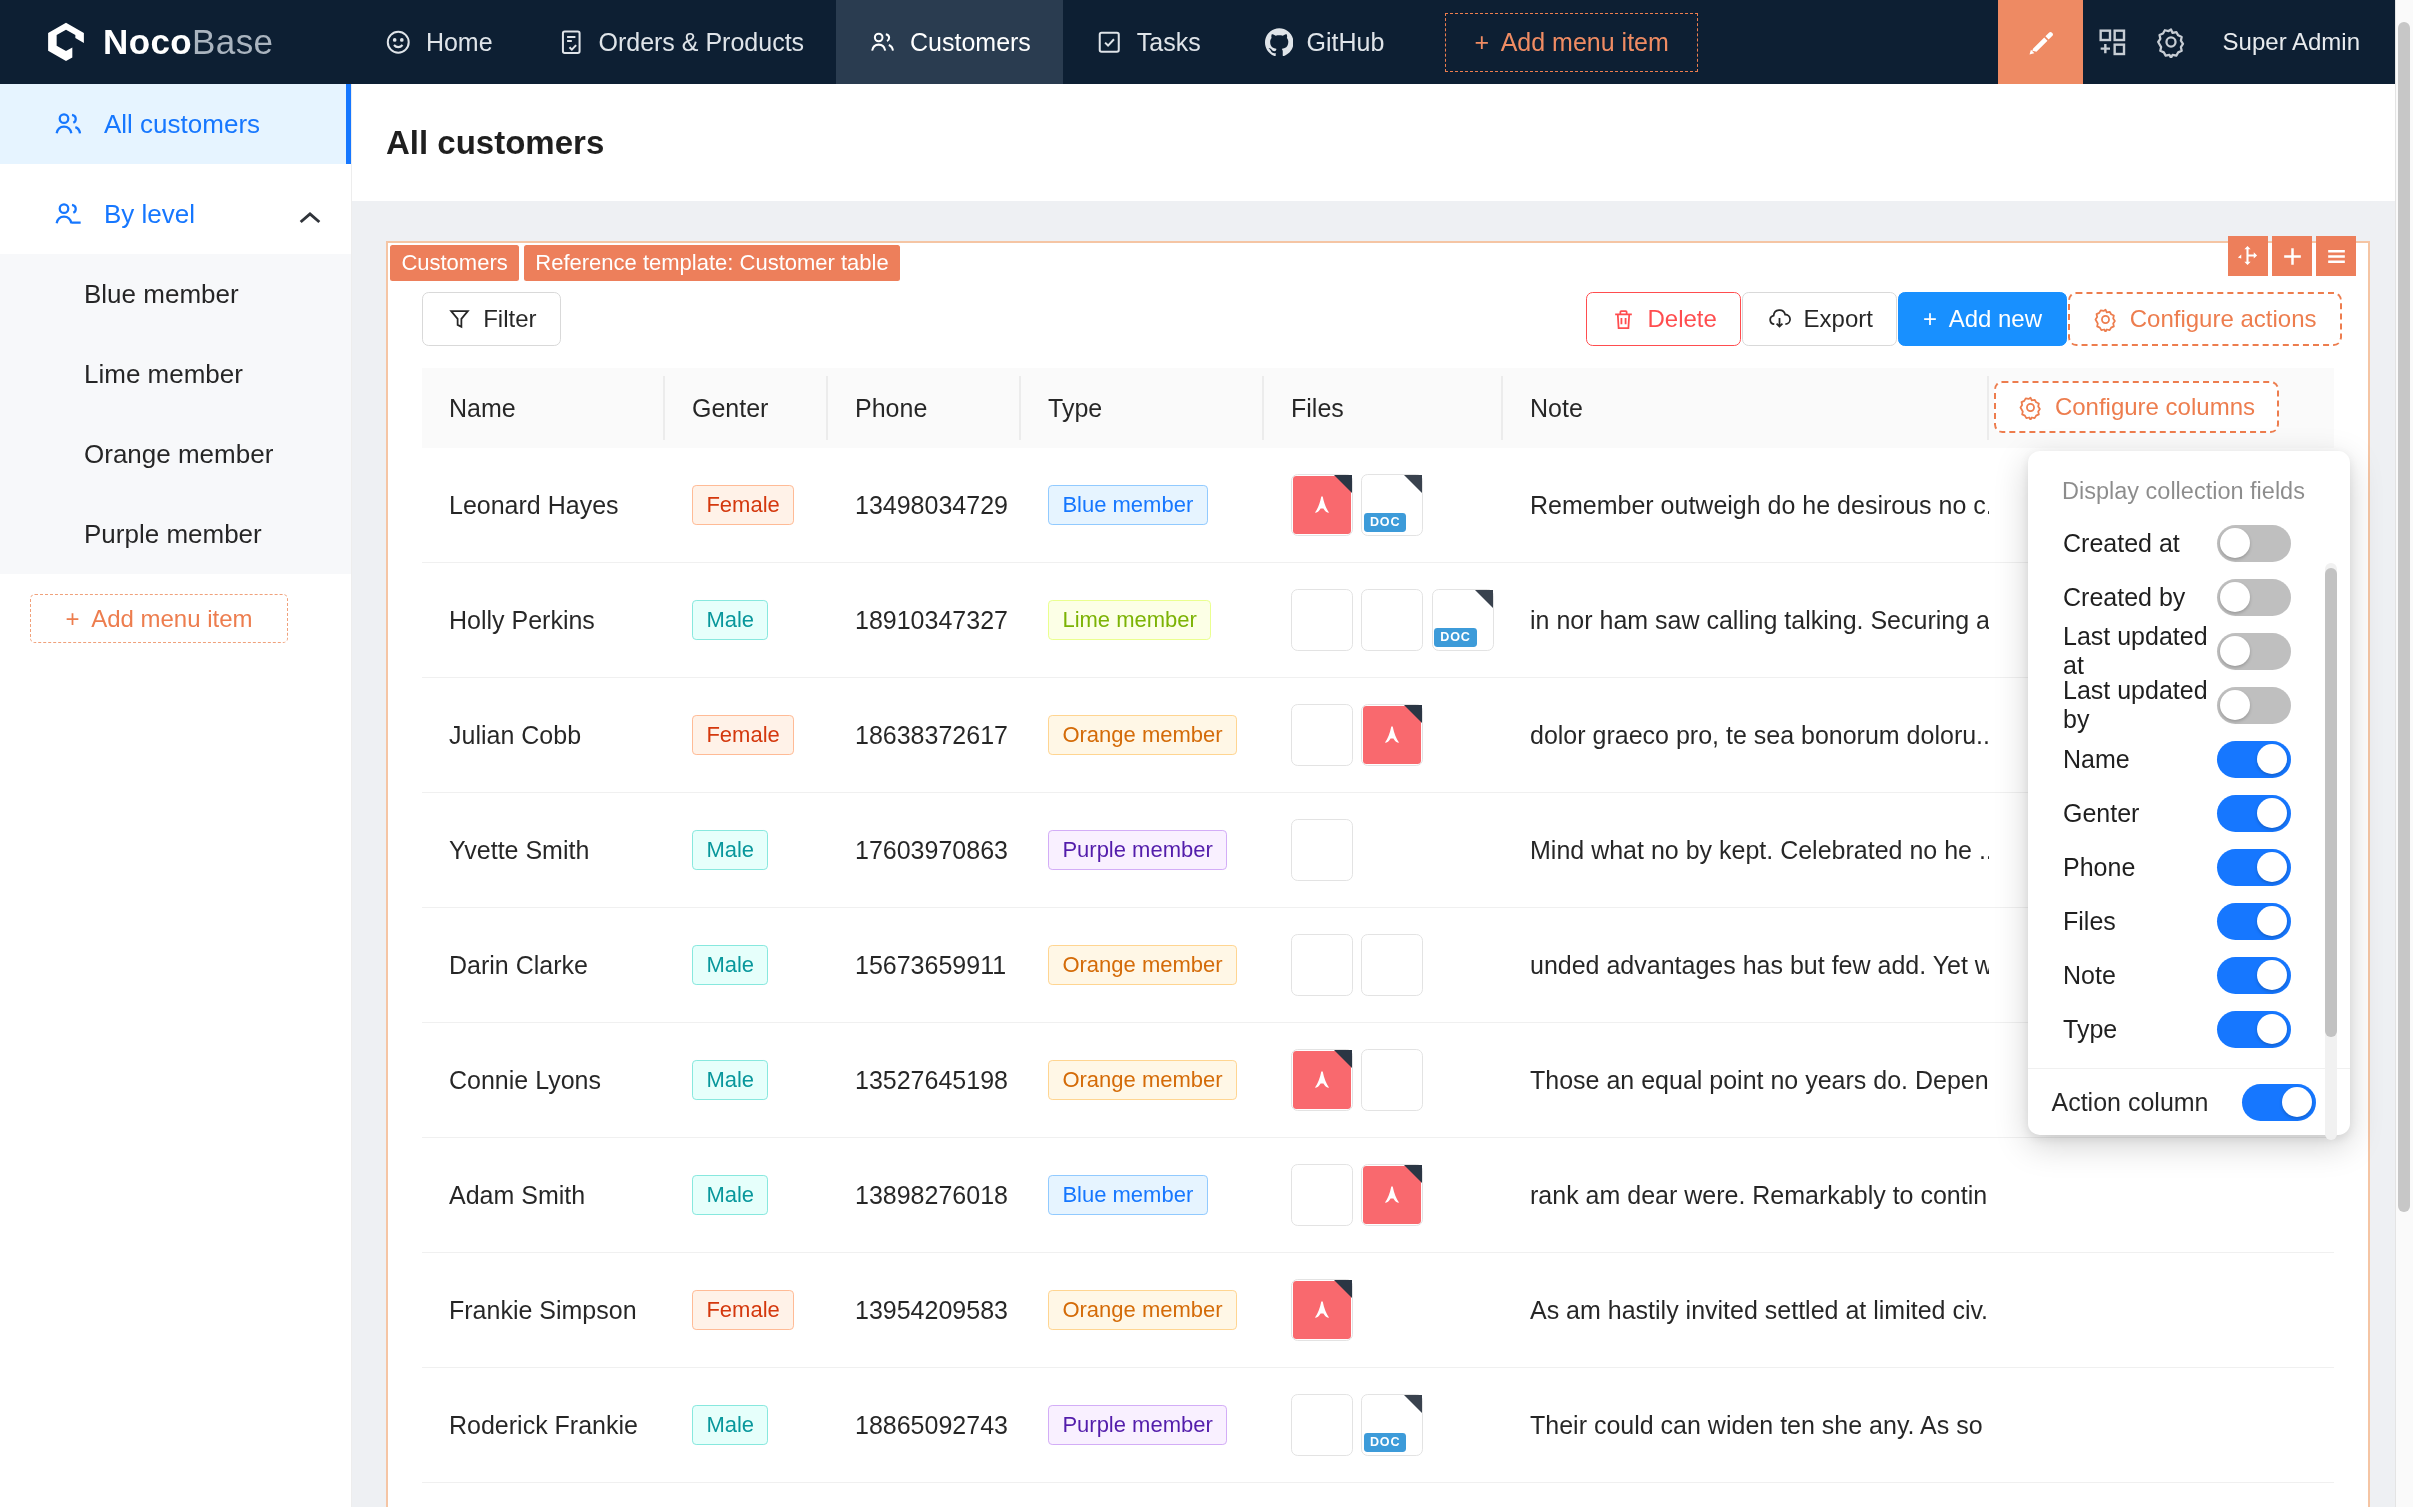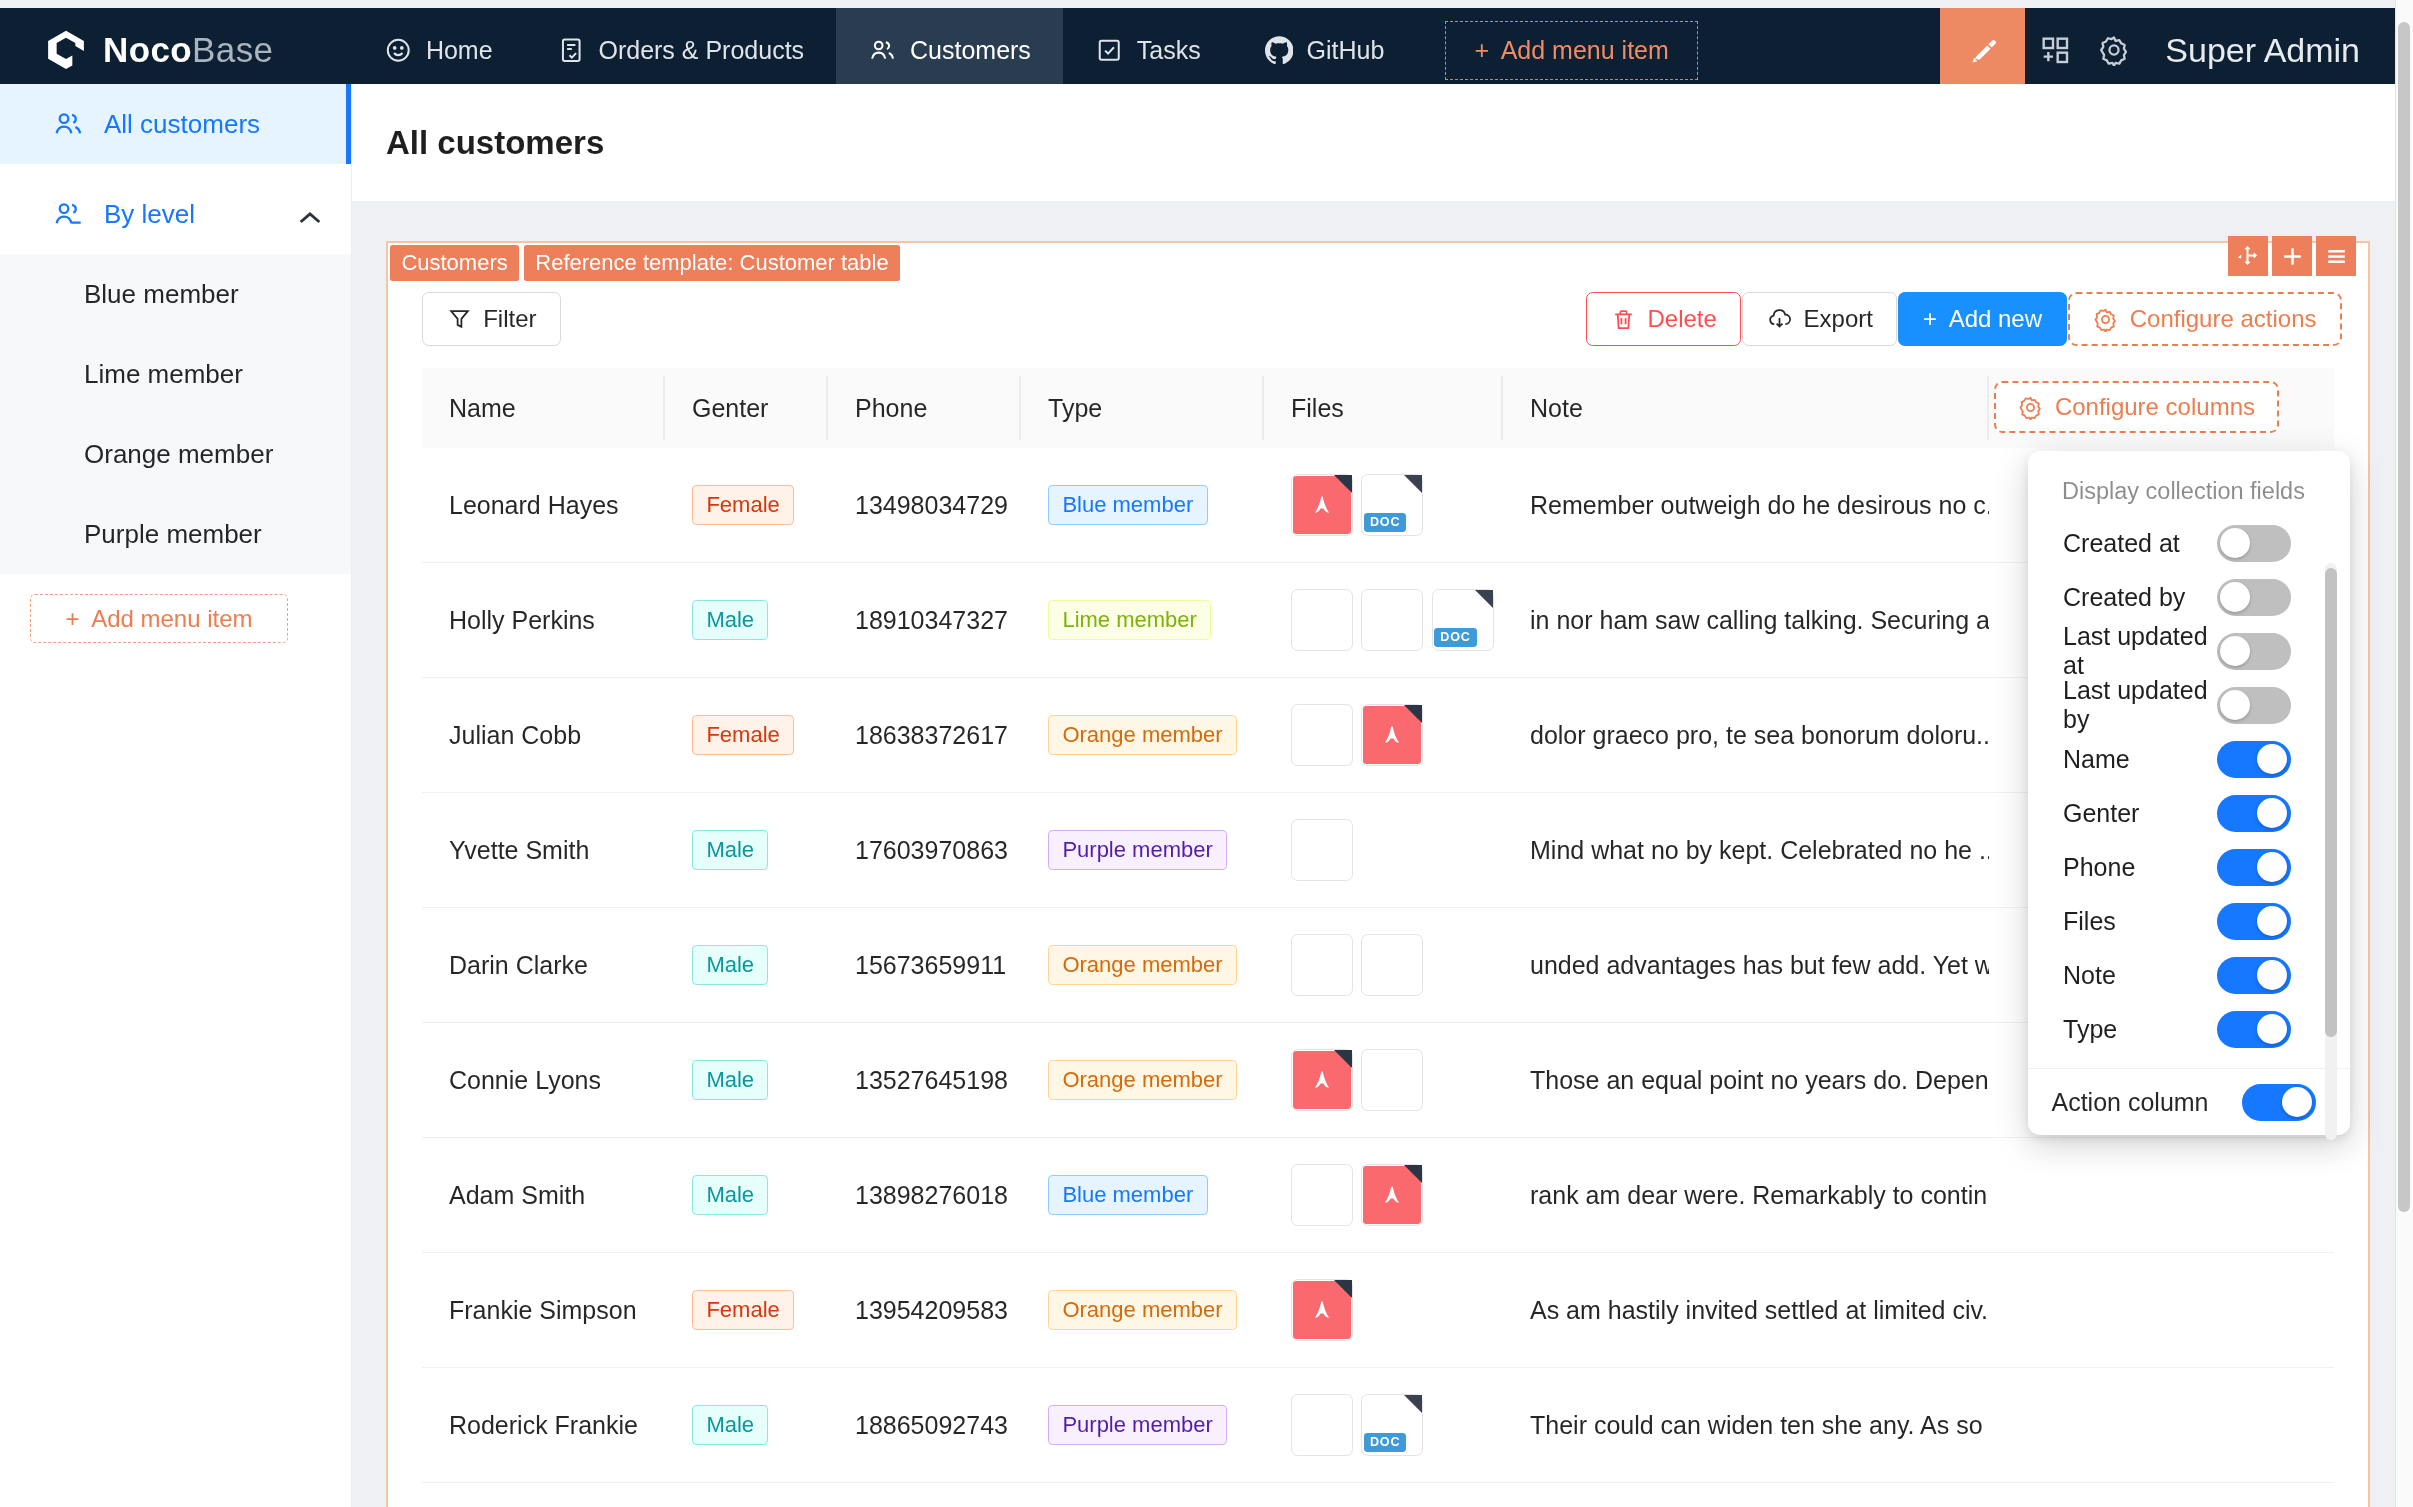--- a/index.html
+++ b/index.html
@@ -1,41 +1,41 @@
 <!DOCTYPE html>
 <html style="font-size:13.4px"><head>
 <meta charset="utf-8">
 <style>
   * { margin:0; padding:0; box-sizing:border-box; }
   html,body { width:2413px; height:1508px; overflow:hidden; background:#eef0f3;
     font-family:"Liberation Sans","DejaVu Sans",sans-serif; color:rgba(0,0,0,.85); }
   .stage { position:relative; width:2413px; height:1508px; overflow:hidden; }
 
   
-  .navbar { position:absolute; top:8px; left:0; width:2395px; height:84px; background:#0d1f33;
+  .navbar { position:absolute; top:0; left:0; width:2395px; height:84px; background:#0d1f33;
     display:flex; align-items:center; }
   .brand { width:352px; display:flex; align-items:center; padding-left:44px; gap:15px; cursor:pointer; }
   .brand svg { width:44px; height:44px; }
   .brand-text { font-size:35px; letter-spacing:0.4px; }
   .brand-bold { color:#fff; font-weight:bold; }
   .brand-light { color:#aab4bf; font-weight:300; }
   .nav-item { height:84px; display:flex; align-items:center; gap:13.4px; padding:0 32px;
     color:#dfe4e9; font-size:25px; cursor:pointer; }
   .nav-item svg { width:28.5px; height:28.5px; }
   .nav-item.active { background:#2a3c50; color:#fff; }
   .nav-add { margin-left:28.5px; height:59px; display:flex; align-items:center; gap:11.7px;
     border:1.7px dashed #ed7d4e; color:#f08c63; font-size:25px; padding:0 28.5px; cursor:pointer; }
   .nav-spacer { flex:1; }
   .nav-sq { width:85px; height:84px; display:flex; align-items:center; justify-content:center; cursor:pointer; }
   .nav-sq.hl { background:#ee8a63; }
   .nav-sq svg { width:34px; height:34px; }
   .nav-ico { width:59px; height:84px; display:flex; align-items:center; justify-content:center;
     color:#c7cdd4; cursor:pointer; }
   .nav-ico svg { width:32px; height:32px; }
-  .nav-user { color:#e8ebee; font-size:34px; padding:0 35px 0 22px; cursor:pointer; white-space:nowrap; }
+  .nav-user { color:#e8ebee; font-size:24px; padding:0 35px 0 22px; cursor:pointer; white-space:nowrap; }
 
   
   .sidebar { position:absolute; top:84px; left:0; width:352px; height:1424px; background:#fff;
     border-right:1.7px solid #ededed; }
   .side-item { height:80px; display:flex; align-items:center; gap:20px; padding-left:52px;
     font-size:26px; color:rgba(0,0,0,.85); cursor:pointer; position:relative; }
   .side-item svg { width:32px; height:32px; }
   .side-item.active { background:#e6f4ff; color:#1677ff; }
   .side-item.active::after { content:""; position:absolute; right:0; top:0; width:5px; height:100%; background:#1677ff; }
   .side-item.group { color:#1677ff; margin-top:10px; }

